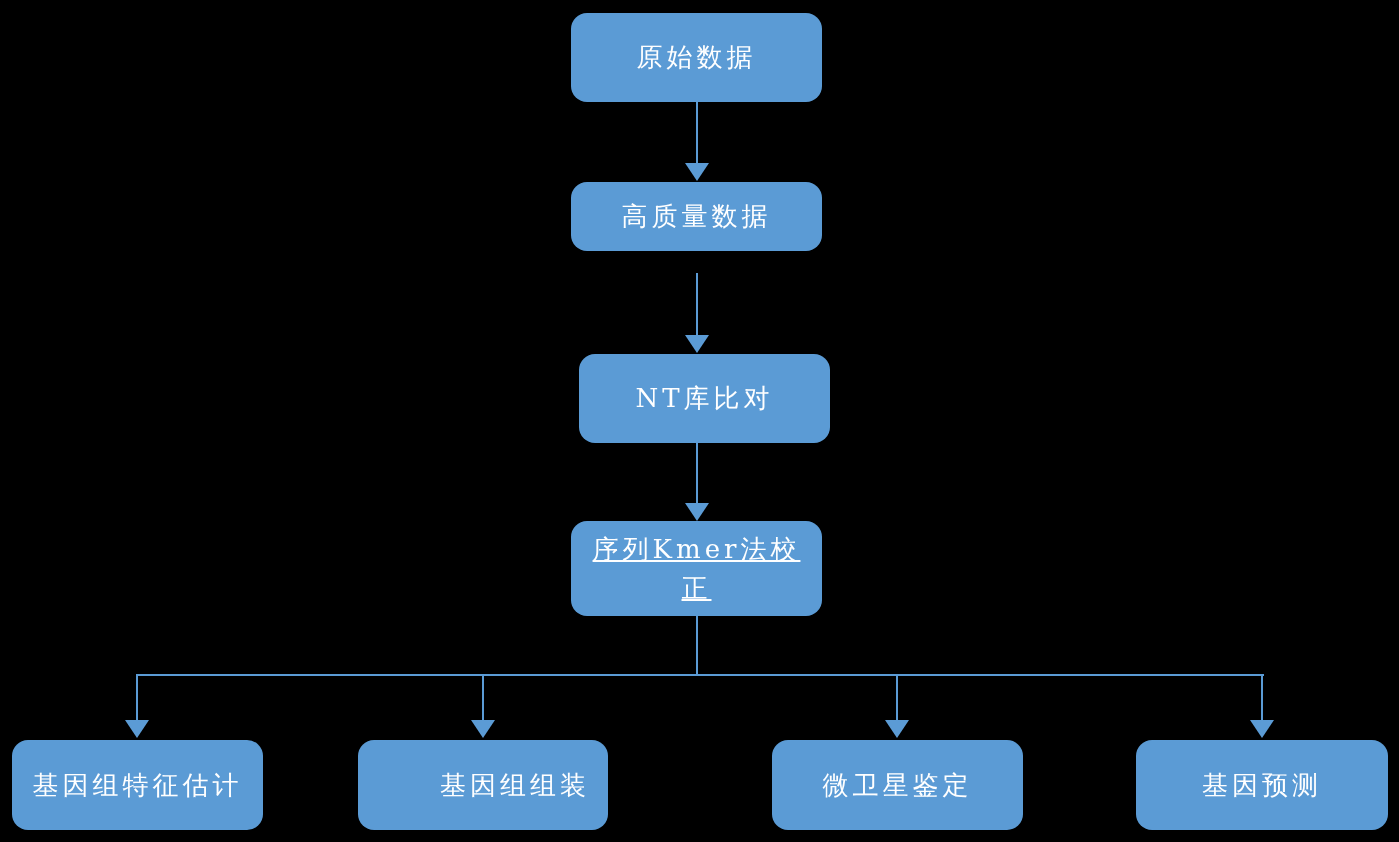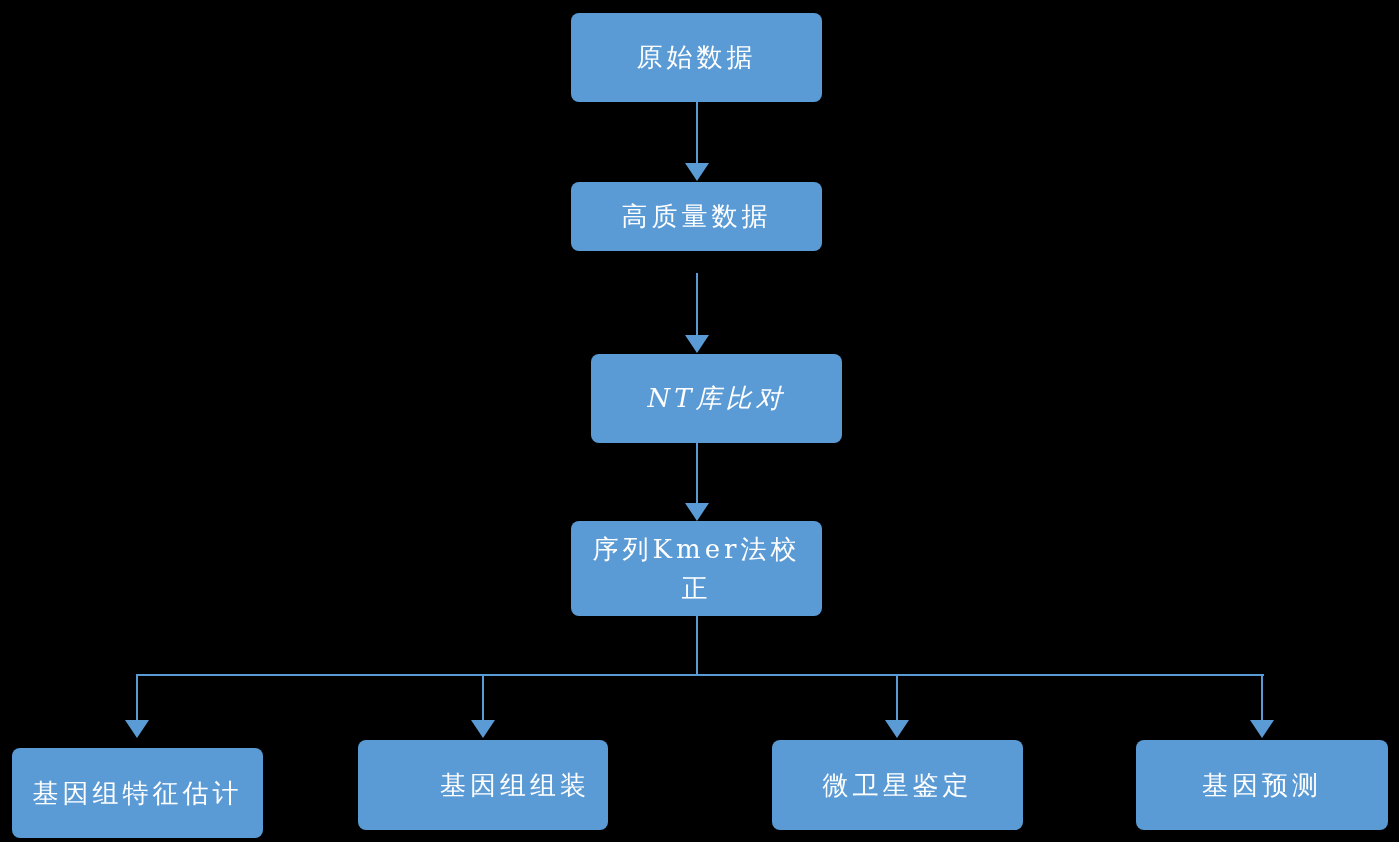--- a/index.html
+++ b/index.html
@@ -14,21 +14,21 @@
     width: 1399px;
     height: 842px;
     background: var(--background);
     overflow: hidden;
     font-family: "DejaVu Serif", "Liberation Serif", serif;
   }
   .node {
     position: absolute;
     background: var(--node-fill);
     color: var(--node-text);
-    border-radius: 8px;
+    border-radius: 16px;
     display: flex;
     align-items: center;
     justify-content: center;
     text-align: center;
     font-size: 26px;
     letter-spacing: 4px;
     line-height: 1.5;
     padding: 0 18px;
     box-sizing: border-box;
   }
@@ -48,25 +48,25 @@
 <div class="canvas">
 
   <div class="node" style="left:571px; top:13px; width:251px; height:89px;">
     <span>原始数据</span>
   </div>
 
   <div class="node" style="left:571px; top:182px; width:251px; height:69px;">
     <span>高质量数据</span>
   </div>
 
-  <div class="node" style="left:591px; top:354px; width:251px; height:89px;font-style:italic;">
+  <div class="node" style="left:579px; top:354px; width:251px; height:89px;">
     <span>NT库比对</span>
   </div>
 
-  <div class="node" style="left:571px; top:521px; width:251px; height:95px;">
+  <div class="node" style="left:571px; top:521px; width:251px; height:95px;text-decoration:underline;">
     <span>序列Kmer法校正</span>
   </div>
 
   <div class="vline" style="left:696px; top:102px; height:61px;"></div>
   <div class="arrow-down" style="left:685px; top:163px;"></div>
 
   <div class="vline" style="left:696px; top:273px; height:62px;"></div>
   <div class="arrow-down" style="left:685px; top:335px;"></div>
 
   <div class="vline" style="left:696px; top:443px; height:60px;"></div>
@@ -80,21 +80,21 @@
 
   <div class="vline" style="left:482px; top:674px; height:46px;"></div>
   <div class="arrow-down" style="left:471px; top:720px;"></div>
 
   <div class="vline" style="left:896px; top:674px; height:46px;"></div>
   <div class="arrow-down" style="left:885px; top:720px;"></div>
 
   <div class="vline" style="left:1261px; top:674px; height:46px;"></div>
   <div class="arrow-down" style="left:1250px; top:720px;"></div>
 
-  <div class="node" style="left:12px; top:740px; width:251px; height:90px;margin-top:8px;">
+  <div class="node" style="left:12px; top:740px; width:251px; height:90px;">
     <span>基因组特征估计</span>
   </div>
 
   <div class="node" style="left:358px; top:740px; width:250px; height:90px;justify-content:flex-end;">
     <span>基因组组装</span>
   </div>
 
   <div class="node" style="left:772px; top:740px; width:251px; height:90px;">
     <span>微卫星鉴定</span>
   </div>

